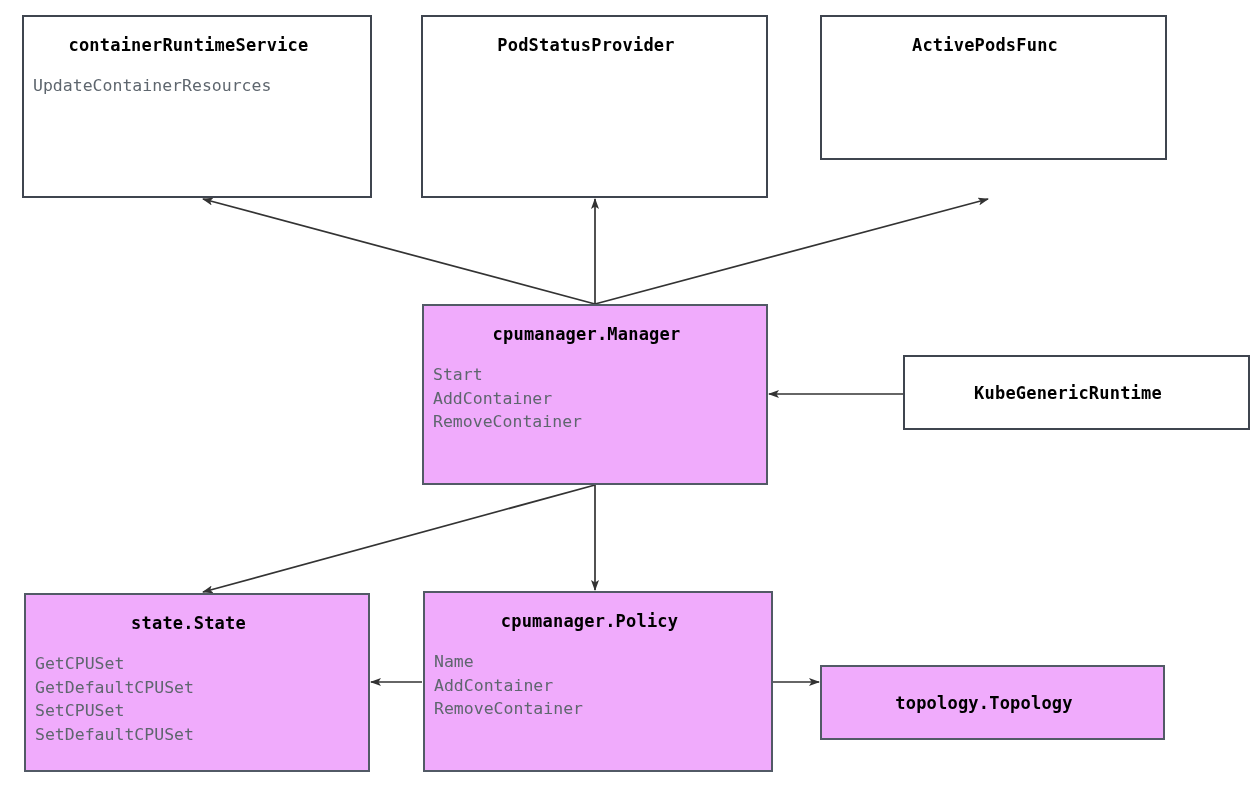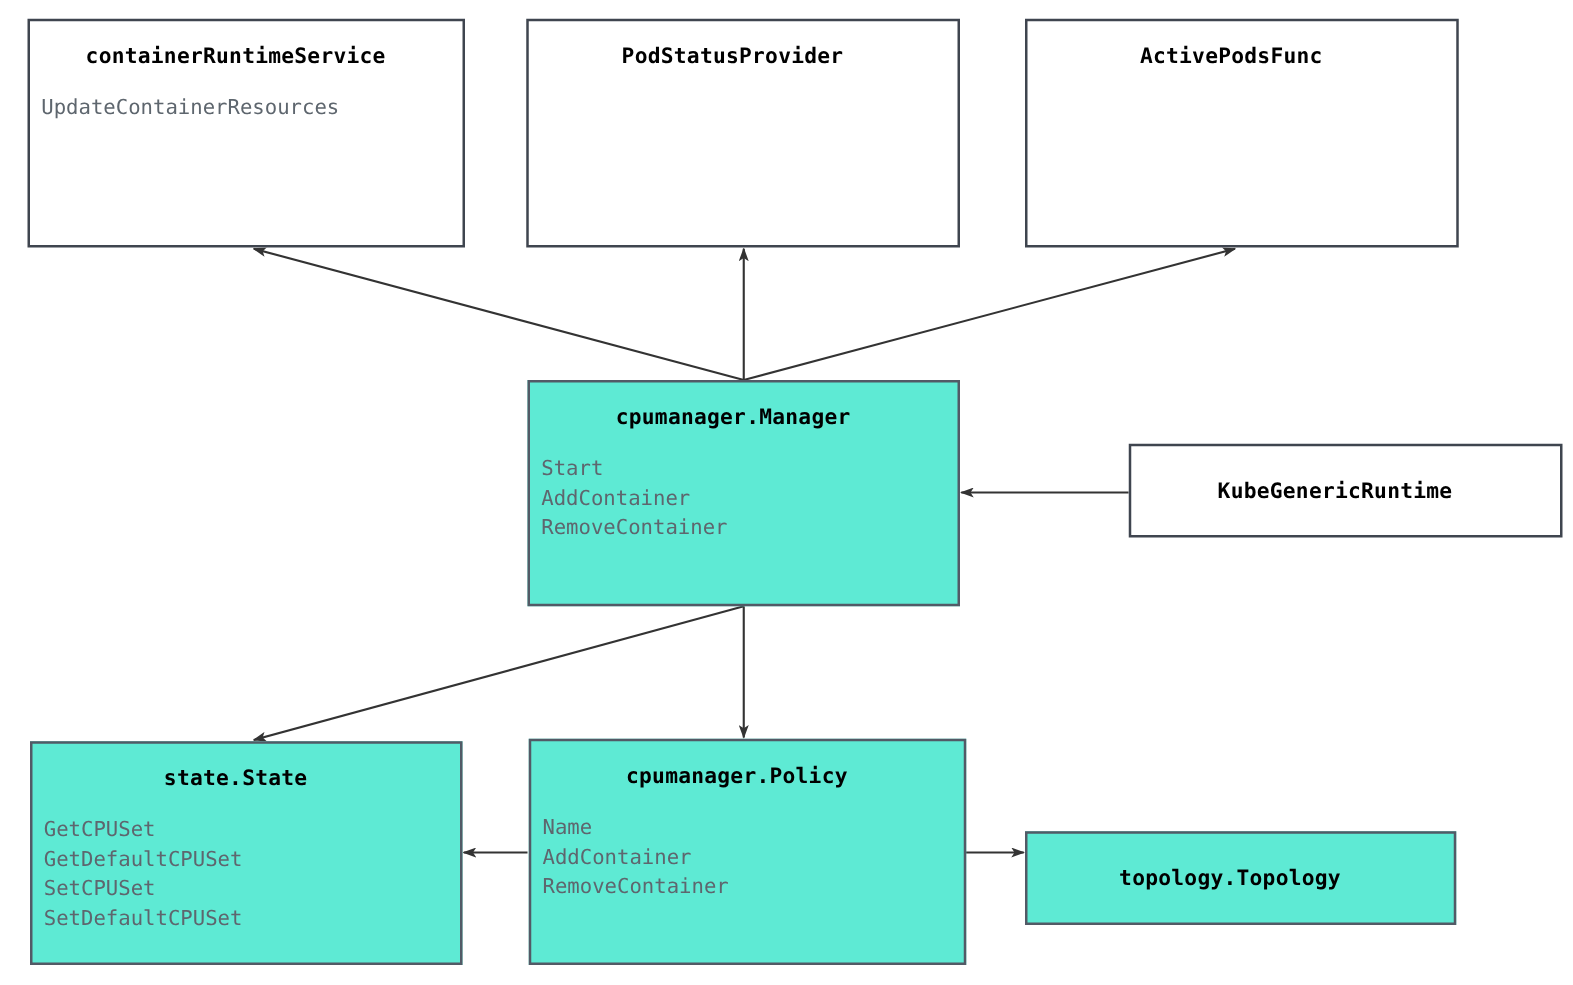--- a/index.html
+++ b/index.html
@@ -15,21 +15,21 @@
     overflow: hidden;
     font-family: "DejaVu Sans Mono", "Liberation Mono", monospace;
   }
   .uml-box {
     position: absolute;
     box-sizing: border-box;
     border: 2px solid #3f454f;
     background: #ffffff;
   }
   .uml-box.filled {
-    background: #5eead4;
+    background: #f0abfc;
     border-color: #525a66;
   }
   .uml-title {
     position: absolute;
     left: 0;
     right: 17px;
     text-align: center;
     font-weight: bold;
     font-size: 17px;
     color: #000000;
@@ -81,21 +81,21 @@
   </svg>
 
   <div id="node-layer">
       <div class="uml-box" style="left: 22px; top: 15px; width: 350px; height: 183px;">
         <div class="uml-title" style="top: 18px;">containerRuntimeService</div>
         <div class="uml-methods" style="top: 57px;"><div>UpdateContainerResources</div></div>
       </div>
       <div class="uml-box" style="left: 421px; top: 15px; width: 347px; height: 183px;">
         <div class="uml-title" style="top: 18px;">PodStatusProvider</div>
       </div>
-      <div class="uml-box" style="left: 820px; top: 15px; width: 347px; height: 183px;">
+      <div class="uml-box" style="left: 820px; top: 15px; width: 347px; height: 145px;">
         <div class="uml-title" style="top: 18px;">ActivePodsFunc</div>
       </div>
       <div class="uml-box filled" style="left: 422px; top: 304px; width: 346px; height: 181px;">
         <div class="uml-title" style="top: 18px;">cpumanager.Manager</div>
         <div class="uml-methods" style="top: 57px;"><div>Start</div><div>AddContainer</div><div>RemoveContainer</div></div>
       </div>
       <div class="uml-box" style="left: 903px; top: 355px; width: 347px; height: 75px;">
         <div class="uml-title" style="top: 26px;">KubeGenericRuntime</div>
       </div>
       <div class="uml-box filled" style="left: 24px; top: 593px; width: 346px; height: 179px;">

